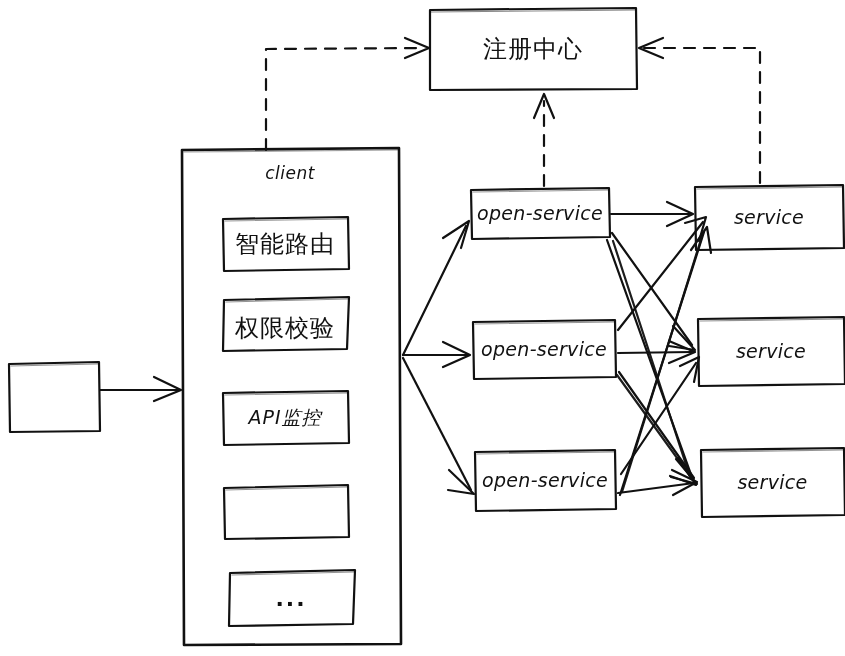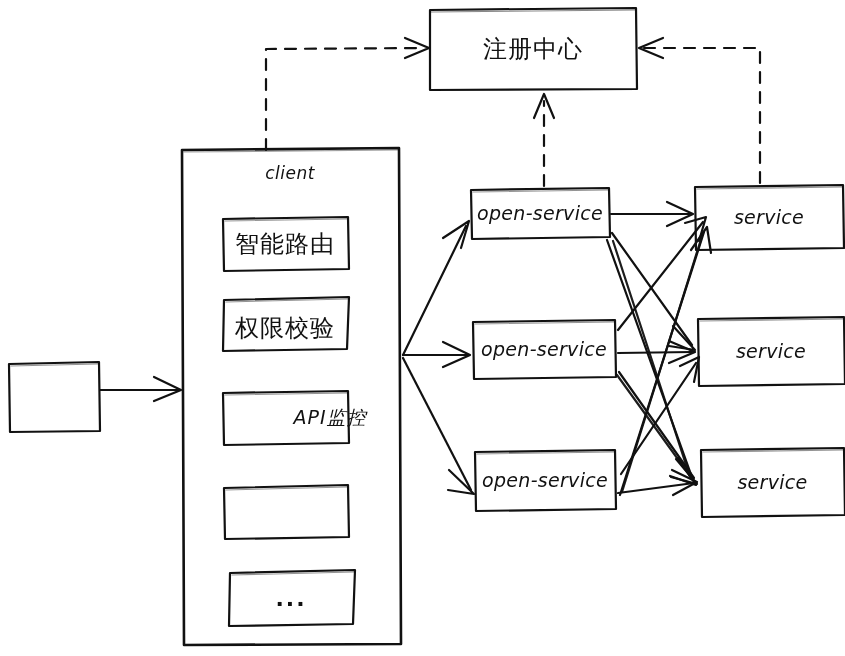--- a/index.html
+++ b/index.html
@@ -13,21 +13,21 @@
   #svg-layer{position:absolute;left:0;top:0;width:845px;height:656px;}
   .node-label{
     position:absolute;
     display:flex;align-items:center;justify-content:center;
     text-align:center;
     color:#111111;
     pointer-events:none;
     white-space:nowrap;
   }
   .lbl-cjk{ font-family:Liberation Mono, monospace; font-size:24px; letter-spacing:1px;}
-  .lbl-cjk-italic{ font-family:"DejaVu Sans", sans-serif; font-size:19px; font-style:italic; letter-spacing:1px;margin-left:45px;}
+  .lbl-cjk-italic{ font-family:"DejaVu Sans", sans-serif; font-size:19px; font-style:italic; letter-spacing:1px;}
   .lbl-hand{ font-family:"DejaVu Sans", sans-serif; font-size:17px; font-style:italic; letter-spacing:0.5px;}
   .lbl-hand-sm{ font-family:"DejaVu Sans", sans-serif; font-size:19px; font-style:italic; letter-spacing:0.3px;}
   .lbl-dots{ font-family:"DejaVu Sans", sans-serif; font-size:22px; font-weight:bold; letter-spacing:2px;}
 </style>
 </head>
 <body>
 
 <div id="canvas">
 
   <svg id="svg-layer" viewBox="0 0 845 656" xmlns="http://www.w3.org/2000/svg">

